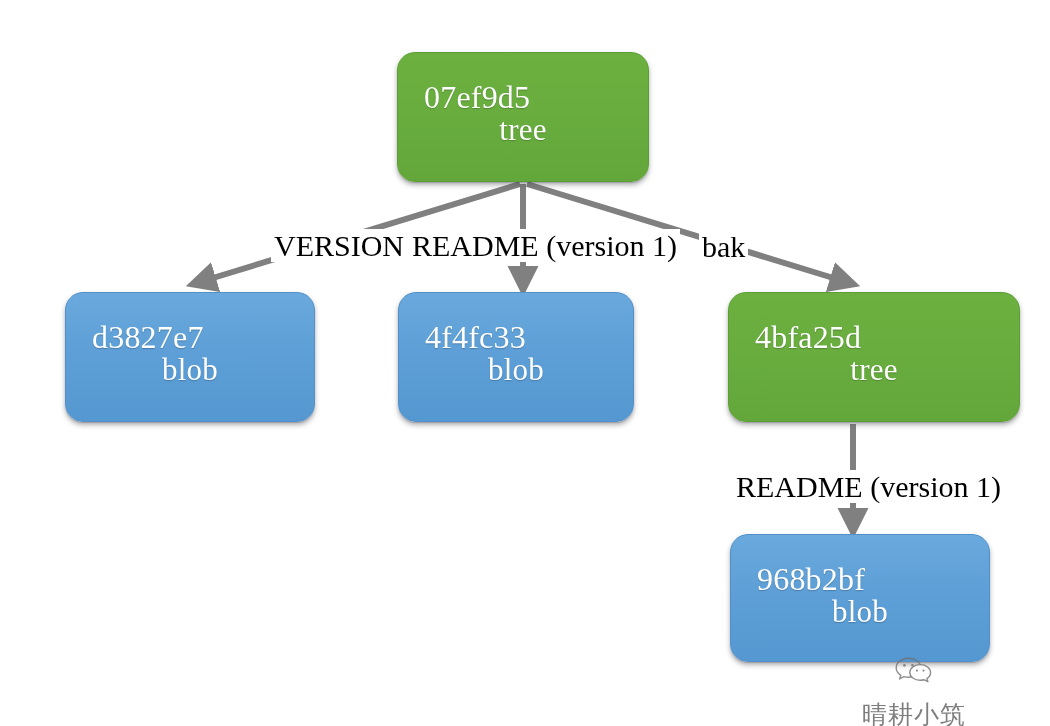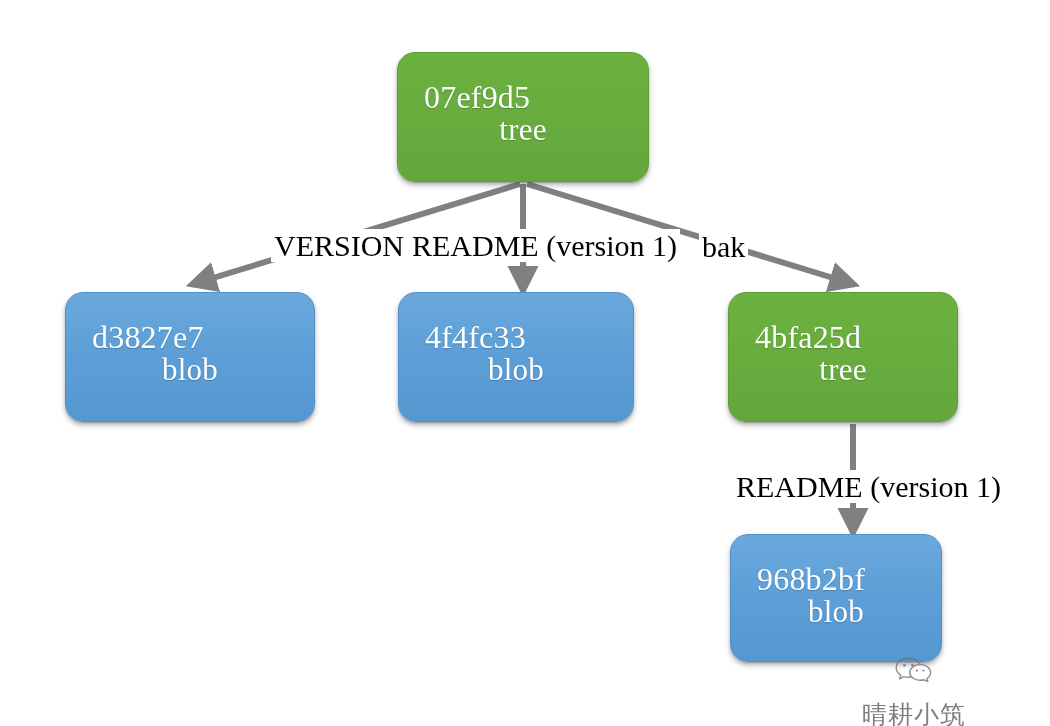--- a/index.html
+++ b/index.html
@@ -60,22 +60,22 @@
     font-size: 31px;
     text-align: center;
     letter-spacing: 0.2px;
     white-space: nowrap;
   }
 
   
   #node-root      { left: 397px; top: 52px;  width: 252px; height: 130px; }
   #node-version   { left: 65px;  top: 292px; width: 250px; height: 130px; }
   #node-readme2   { left: 398px; top: 292px; width: 236px; height: 130px; }
-  #node-bak       { left: 728px; top: 292px; width: 230px; height: 130px; }
-  #node-readme1   { left: 730px; top: 534px; width: 212px; height: 128px; }
+  #node-bak       { left: 728px; top: 292px; width: 292px; height: 130px; }
+  #node-readme1   { left: 730px; top: 534px; width: 260px; height: 128px; }
 
   
   .edge-label {
     position: absolute;
     font-size: 30px;
     color: #000000;
     white-space: nowrap;
     background: #ffffff;
     padding: 0 3px;
     line-height: 1.1;

